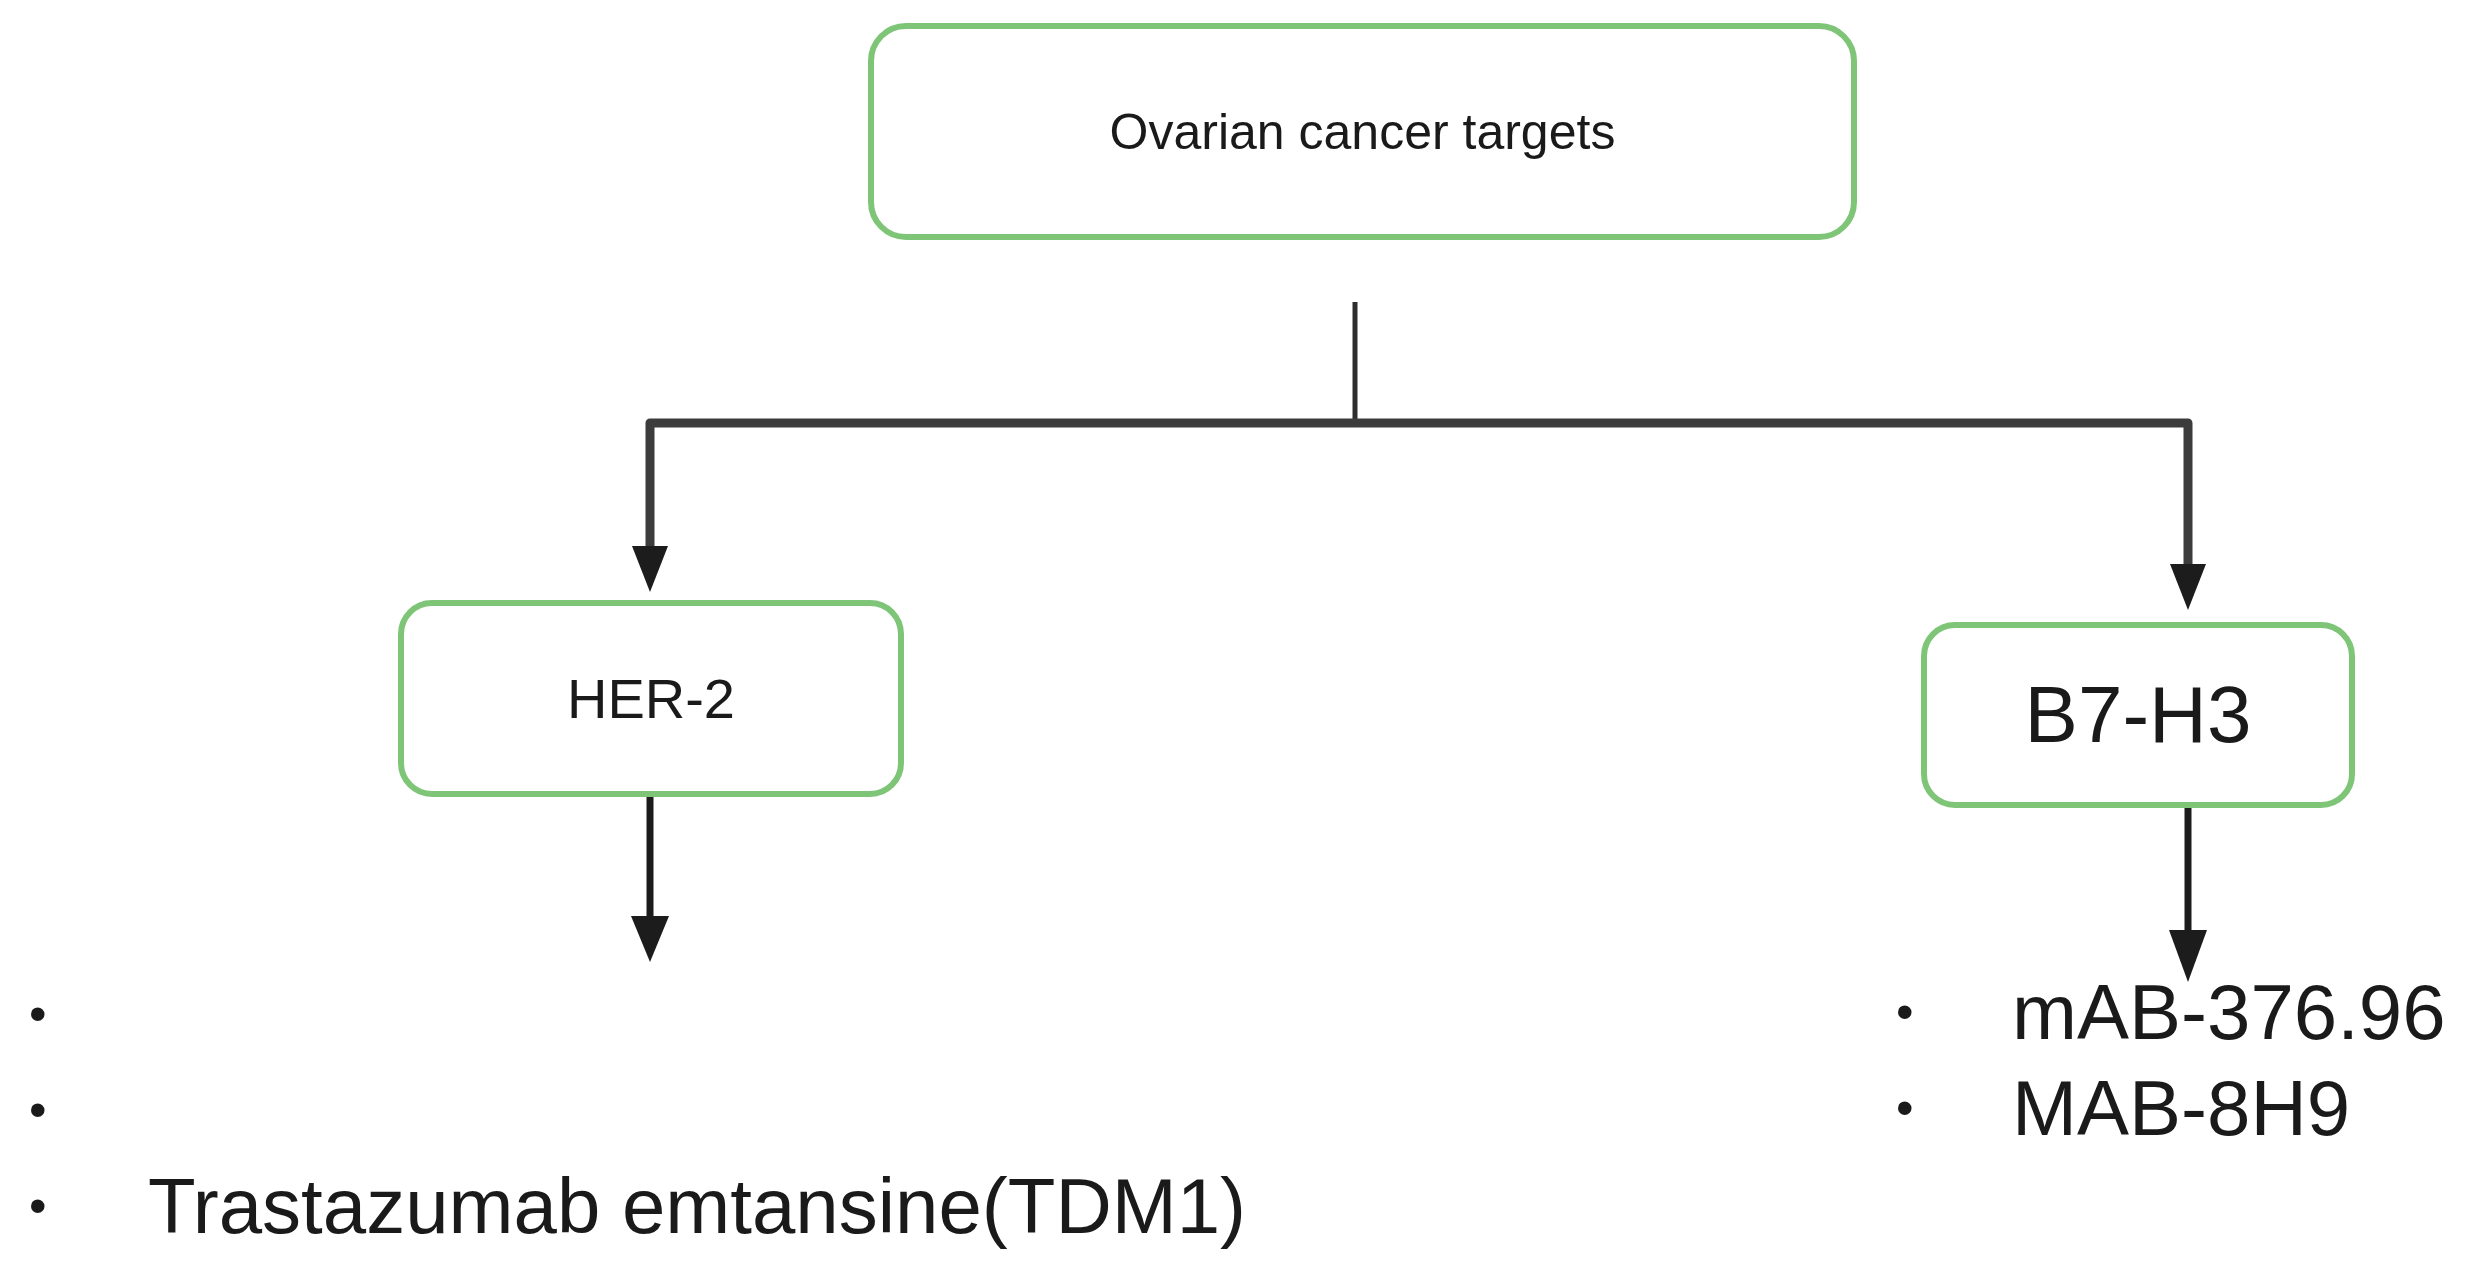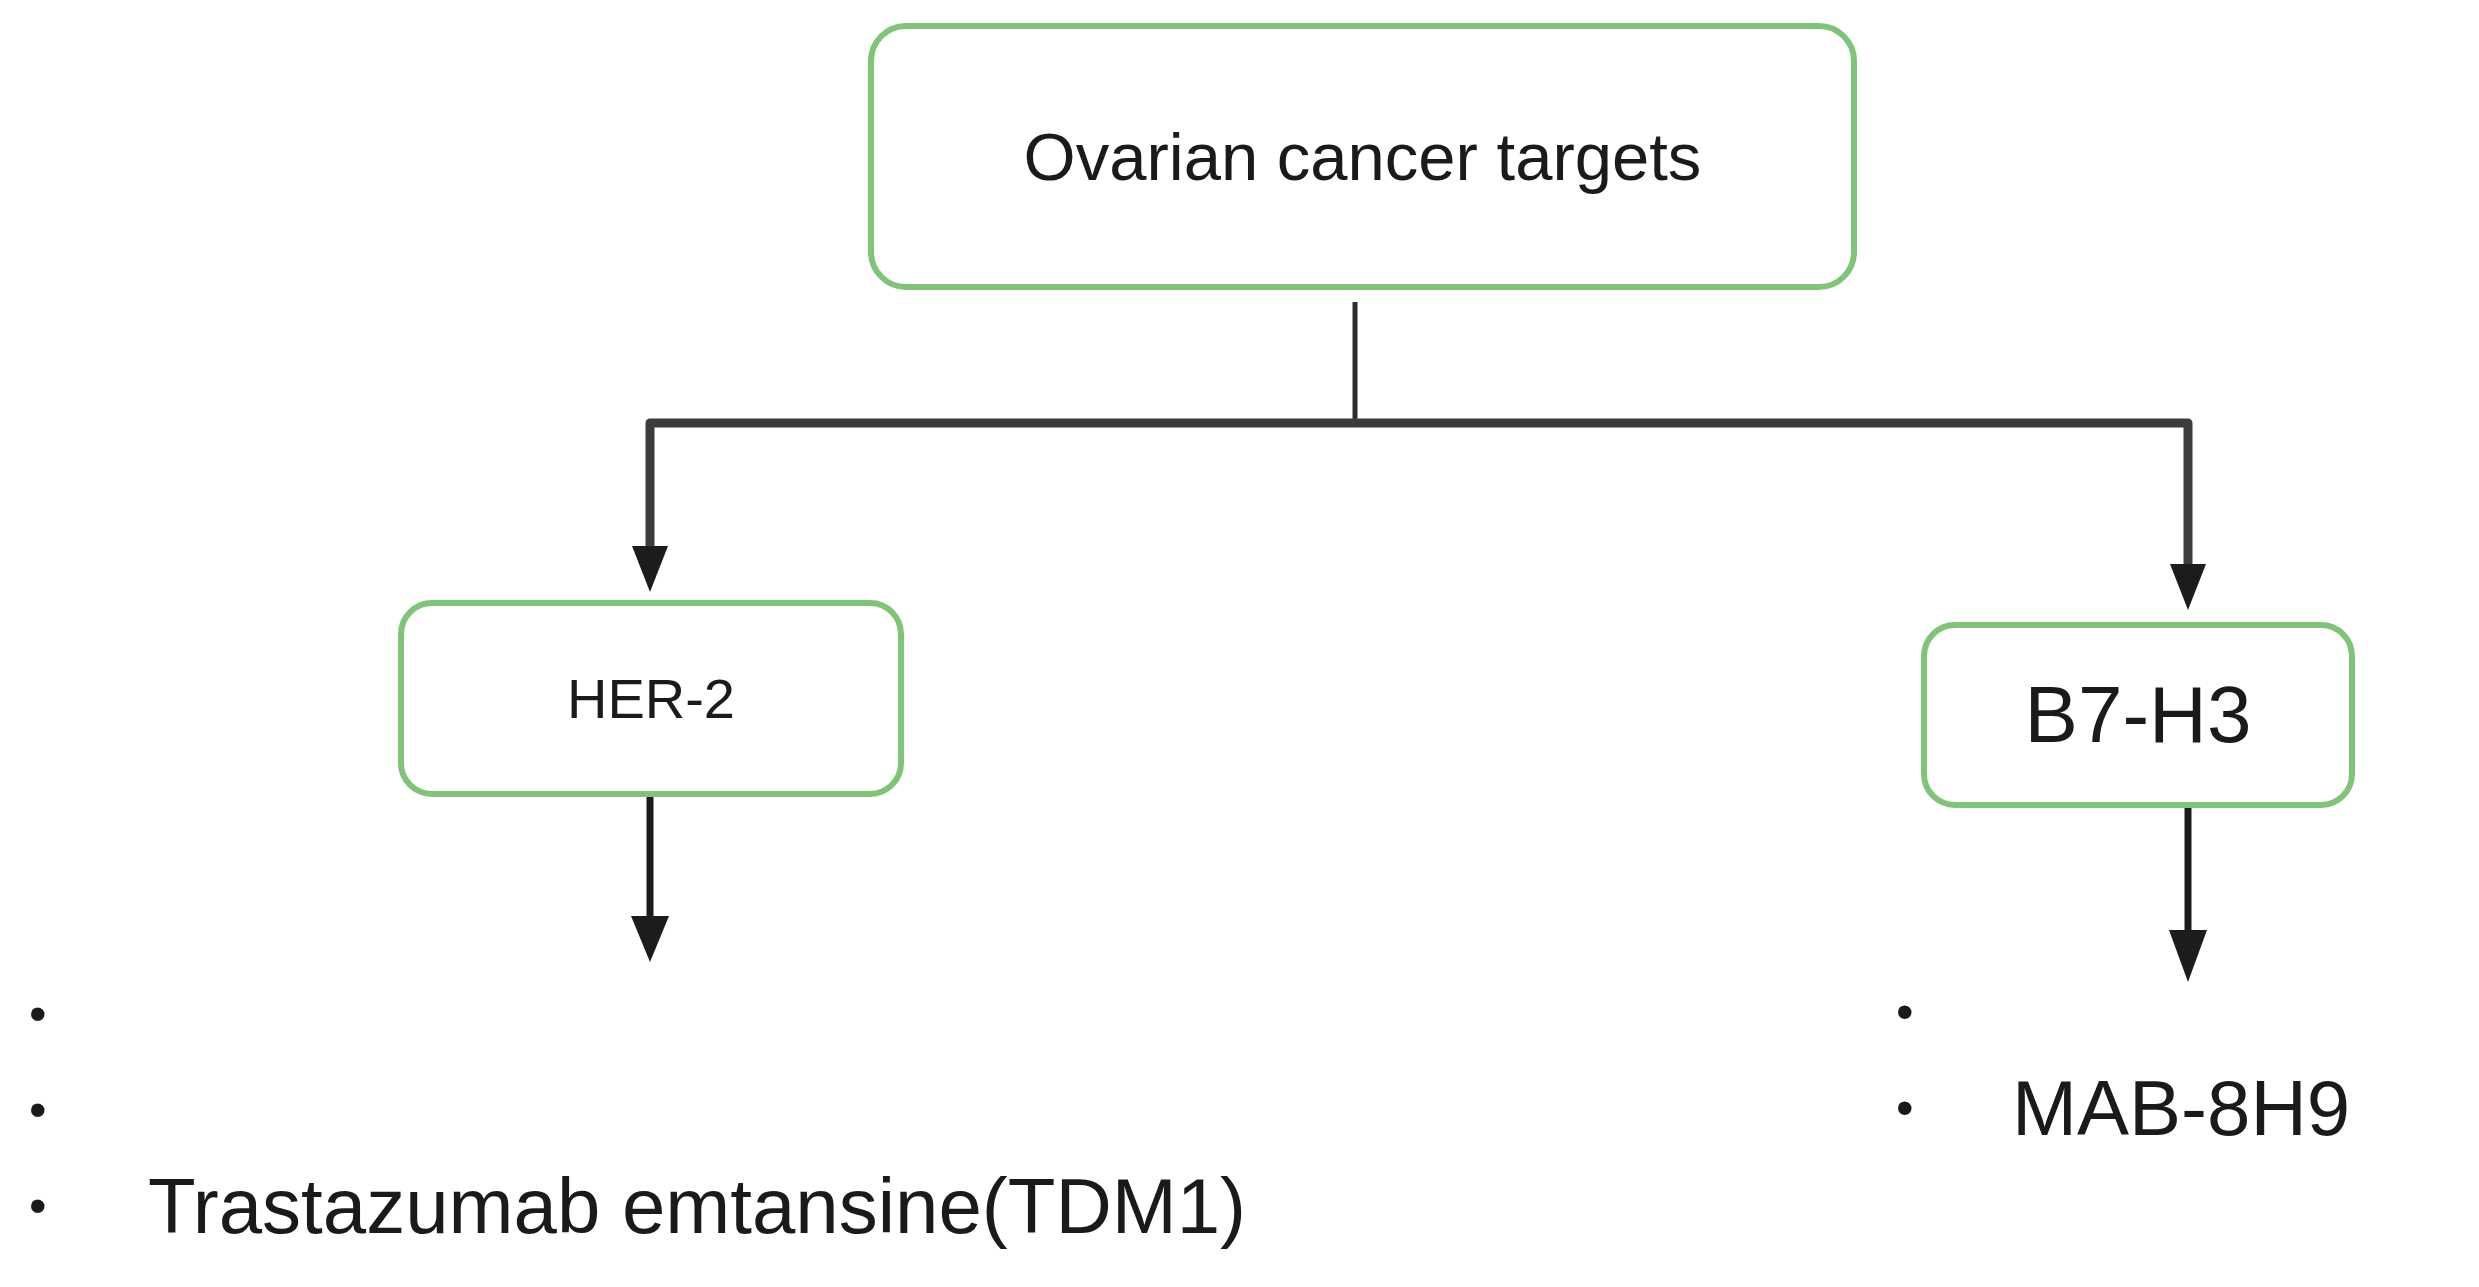--- a/index.html
+++ b/index.html
@@ -35,22 +35,22 @@
     border: 6px solid var(--box-border, #7ec577);
     border-radius: 38px;
     display: flex;
     align-items: center;
     justify-content: center;
     text-align: center;
     color: var(--text, #1a1a1a);
   }
   .node-root {
     left: 868px; top: 23px;
-    width: 989px; height: 267px;
-    font-size: 67px;
+    width: 989px; height: 217px;
+    font-size: 50px;
   }
   .node-her2 {
     left: 398px; top: 600px;
     width: 506px; height: 197px;
     border-radius: 34px;
     font-size: 56px;
   }
   .node-b7h3 {
     left: 1921px; top: 622px;
     width: 434px; height: 186px;
@@ -124,20 +124,21 @@
     </li>
     <li class="list-item">
       <span class="bullet">•</span>
       <span>Trastazumab emtansine(TDM1)</span>
     </li>
   </ul>
 
   <ul class="drug-list list-right">
     <li class="list-item">
       <span class="bullet">•</span>
+      <span>mAB-376.96</span>
     </li>
     <li class="list-item">
       <span class="bullet">•</span>
       <span>MAB-8H9</span>
     </li>
   </ul>
 
 </div>
 
 </body></html>

